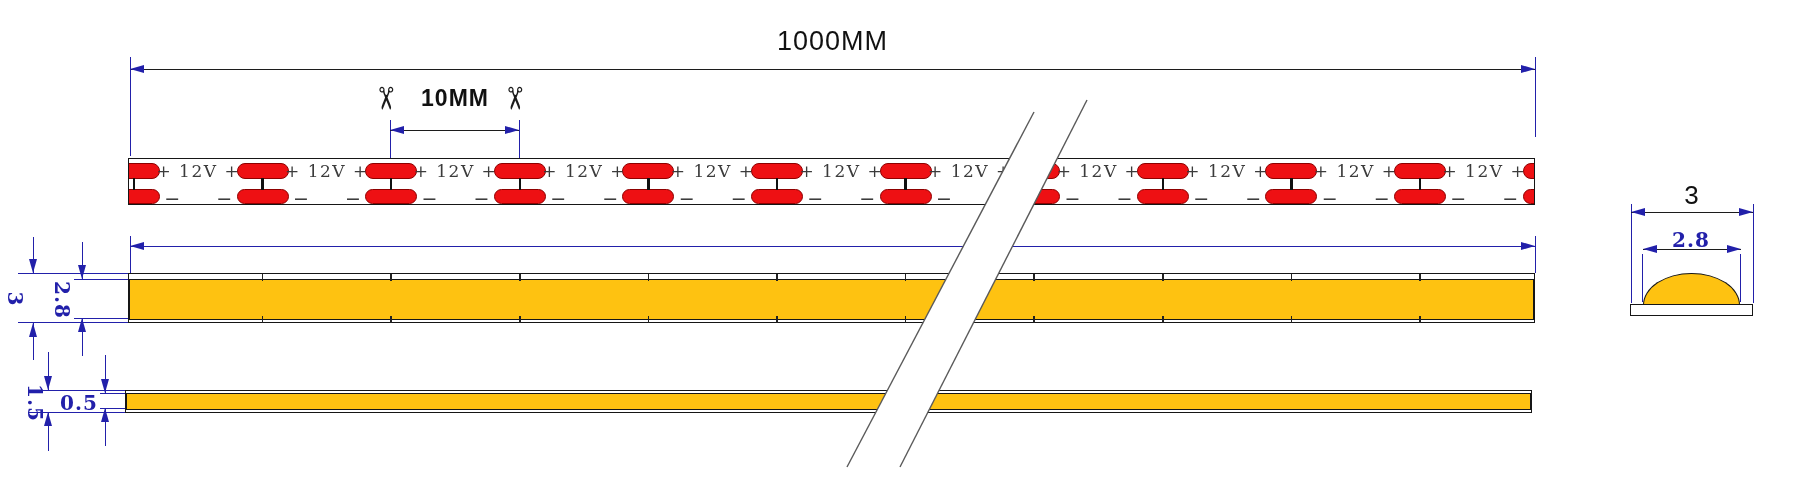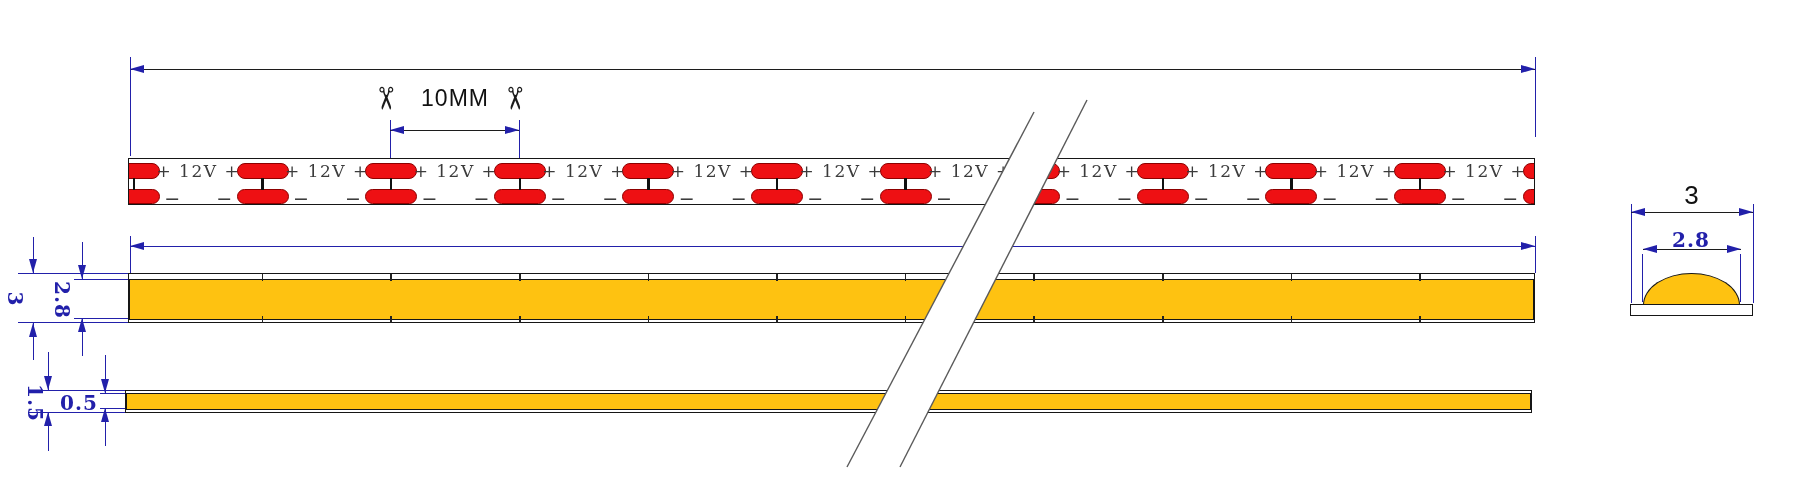--- a/index.html
+++ b/index.html
@@ -36,29 +36,30 @@
   .cs-dome{position:absolute;left:1643px;top:273px;width:97px;height:32px;background:var(--yellow);
            border:1.2px solid #161616;border-bottom:none;border-radius:50% 50% 0 0 / 100% 100% 0 0;box-sizing:border-box;z-index:2;}
   .scissor{position:absolute;font-size:31px;color:#1b1b1b;transform:rotate(90deg);z-index:4;}
   #breaksvg{position:absolute;left:0;top:0;z-index:5;pointer-events:none;}
 </style>
 </head>
 <body>
 
 <div id="canvas">
 
+  <div class="dimtxt" style="left:130px;top:26px;width:1405px;text-align:center;">1000MM</div>
   <div class="lineh" style="left:130px;top:68.5px;width:1405px;"></div>
   <div class="ah ah-l" style="left:130px;top:64.5px;"></div>
   <div class="ah ah-r" style="left:1521px;top:64.5px;"></div>
   <div class="linev navy" style="left:129.5px;top:57px;height:99px;"></div>
   <div class="linev navy" style="left:1534.5px;top:57px;height:80px;"></div>
 
   <div class="scissor" style="left:373px;top:80px;">✂</div>
   <div class="scissor" style="left:502px;top:80px;">✂</div>
-  <div class="dimtxt-sm" style="left:405px;top:85px;width:100px;text-align:center;">10MM</div>
+  <div class="dimtxt-sm" style="left:405px;top:85px;width:100px;text-align:center;font-weight:bold;">10MM</div>
   <div class="linev navy" style="left:389.5px;top:120px;height:38px;"></div>
   <div class="linev navy" style="left:518.5px;top:120px;height:38px;"></div>
   <div class="lineh" style="left:390px;top:129.5px;width:129px;"></div>
   <div class="ah ah-l" style="left:390px;top:125.5px;"></div>
   <div class="ah ah-r" style="left:505px;top:125.5px;"></div>
 
   <div class="strip1">
       <div class="pad" style="left: -21px; top: 4px;"></div>
       <div class="pad" style="left: -21px; top: 29.5px; height: 15.5px;"></div>
       <div class="conn" style="left: 3.8px;"></div>

